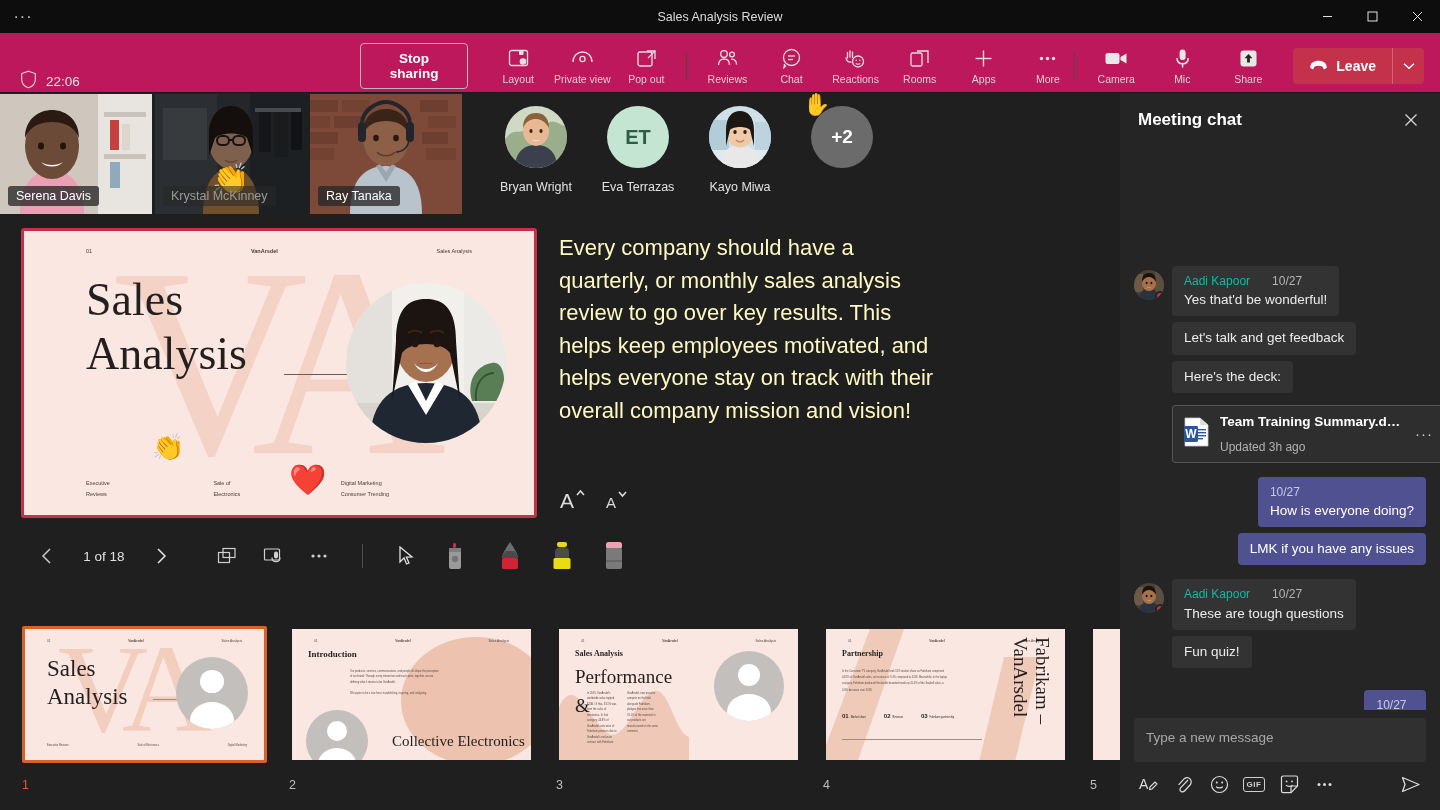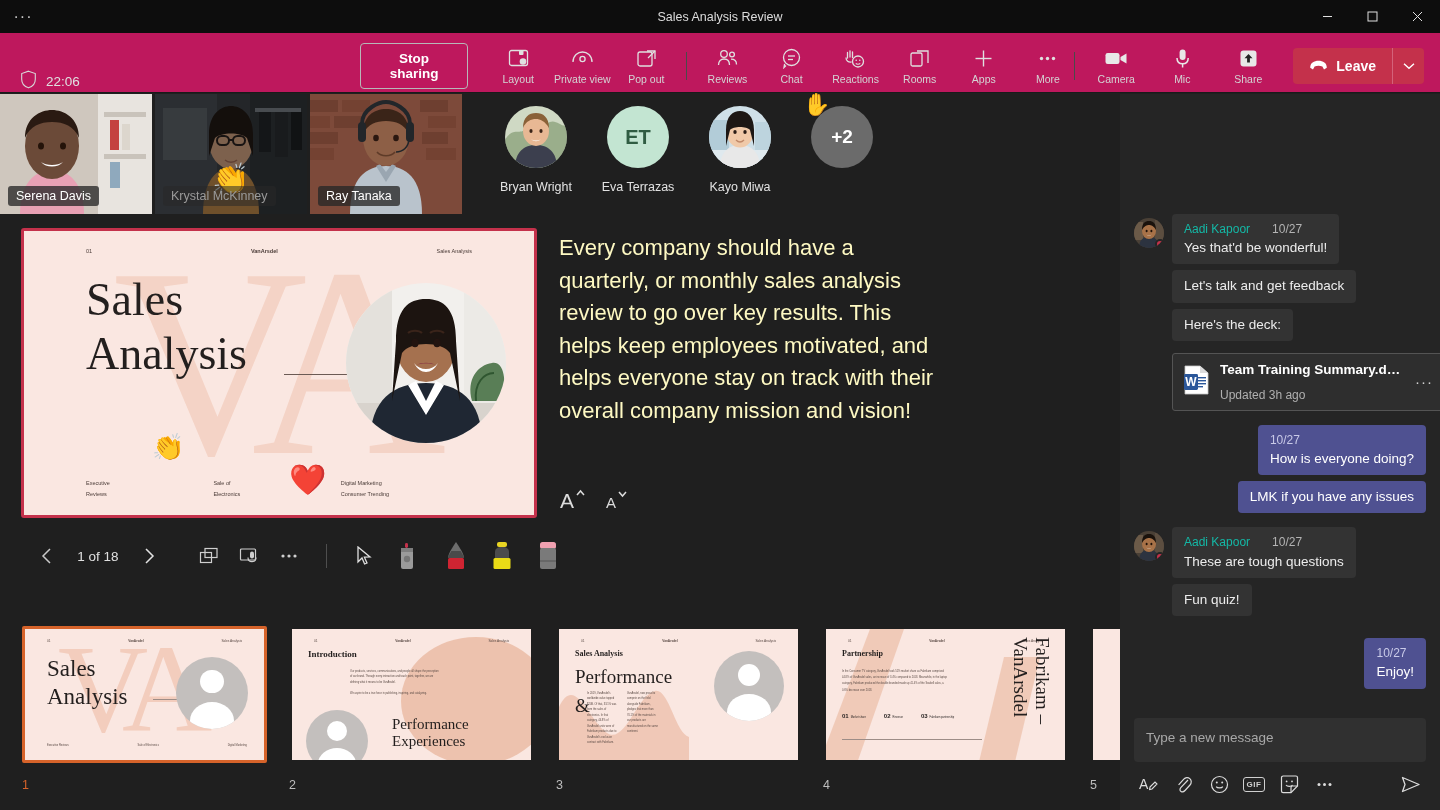--- a/index.html
+++ b/index.html
@@ -142,21 +142,21 @@
   .slide .heart { position: absolute; left: 265px; bottom: 18px; font-size: 30px; }
   .notes {
     position: absolute; left: 559px; top: 13px; width: 390px;
     font-size: 22px; line-height: 1.48; color: #fef9c3;
   }
   .fontctl { position: absolute; left: 556px; top: 265px; display: flex; align-items: center; gap: 12px; }
   .fbtn { cursor: pointer; padding: 4px; border-radius: 3px; display: flex; }
 
   
   .slidebar {
-    position: absolute; left: 30px; top: 320px; display: flex; align-items: center; gap: 6px;
+    position: absolute; left: 30px; top: 320px; display: flex; align-items: center; gap: 12px;
   }
   .sb-btn {
     width: 34px; height: 34px; display: flex; align-items: center;
     justify-content: center; cursor: pointer; border-radius: 4px;
   }
   .sb-count { font-size: 13.5px; color: #e0e0e0; padding: 0 6px; min-width: 56px; text-align: center; }
   .sb-div { width: 1px; height: 24px; background: #4e4e4e; margin: 0 14px; }
   .pen { width: 34px; height: 34px; cursor: pointer; border-radius: 4px; position: relative; }
 
   
@@ -740,21 +740,21 @@
               <span>Sales Analysis</span>
             </div>
             <div class="mtitle" style="left:16px;top:20px;font-size:9px;font-weight:bold;">Introduction</div>
             <div class="mbody" style="left:58px;top:40px;width:110px;">
               Our products, services, communications, and people all shape the perception<br>
               of our brand. Through every interaction and touch point, together, we are<br>
               defining what it means to be VanArsdel.<br><br>
               We aspire to be a true force in publishing, inspiring, and catalyzing.
             </div>
             <div class="ph" style="left:14px;bottom:-12px;width:62px;height:62px;"></div>
-            <div class="mtitle" style="left:100px;bottom:10px;font-size:15px;">Performance Experiences</div>
+            <div class="mtitle" style="left:100px;bottom:10px;font-size:15px;">Collective Electronics</div>
           </div>
         </div>
         <div class="tnum">2</div>
       </div>
 
       <div style="position:relative;">
         <div class="thumb">
           <div class="mini">
             <svg width="245" height="137" viewBox="0 0 245 137" style="position:absolute;left:0;top:0;">
               <path d="M0 78 C16 44 30 92 48 104 C66 116 78 66 96 62 C110 59 116 104 130 108 L130 137 L0 137 Z" fill="#eec0ac" opacity="0.8"></path>
@@ -809,20 +809,29 @@
         <div class="thumb">
           <div class="mini"></div>
         </div>
         <div class="tnum">5</div>
       </div>
 
     </div>
   </div>
 
   <div class="chat">
+    <div class="chat-hd">
+      <div class="t">Meeting chat</div>
+      <div class="chat-x">
+        <svg width="14" height="14" viewBox="0 0 14 14">
+            <line x1="1.5" y1="1.5" x2="12.5" y2="12.5" stroke="#d8d8d8" stroke-width="1.2"></line>
+            <line x1="12.5" y1="1.5" x2="1.5" y2="12.5" stroke="#d8d8d8" stroke-width="1.2"></line>
+          </svg>
+      </div>
+    </div>
 
     <div class="chat-body">
 
       <div style="height:110px;"></div>
 
       <div class="msg-group">
         <div class="msg-av">
           <svg width="30" height="30" viewBox="0 0 30 30">
             <rect width="30" height="30" fill="#4a4036"></rect>
             <rect x="0" y="4" width="9" height="18" fill="#6b5a48"></rect>

